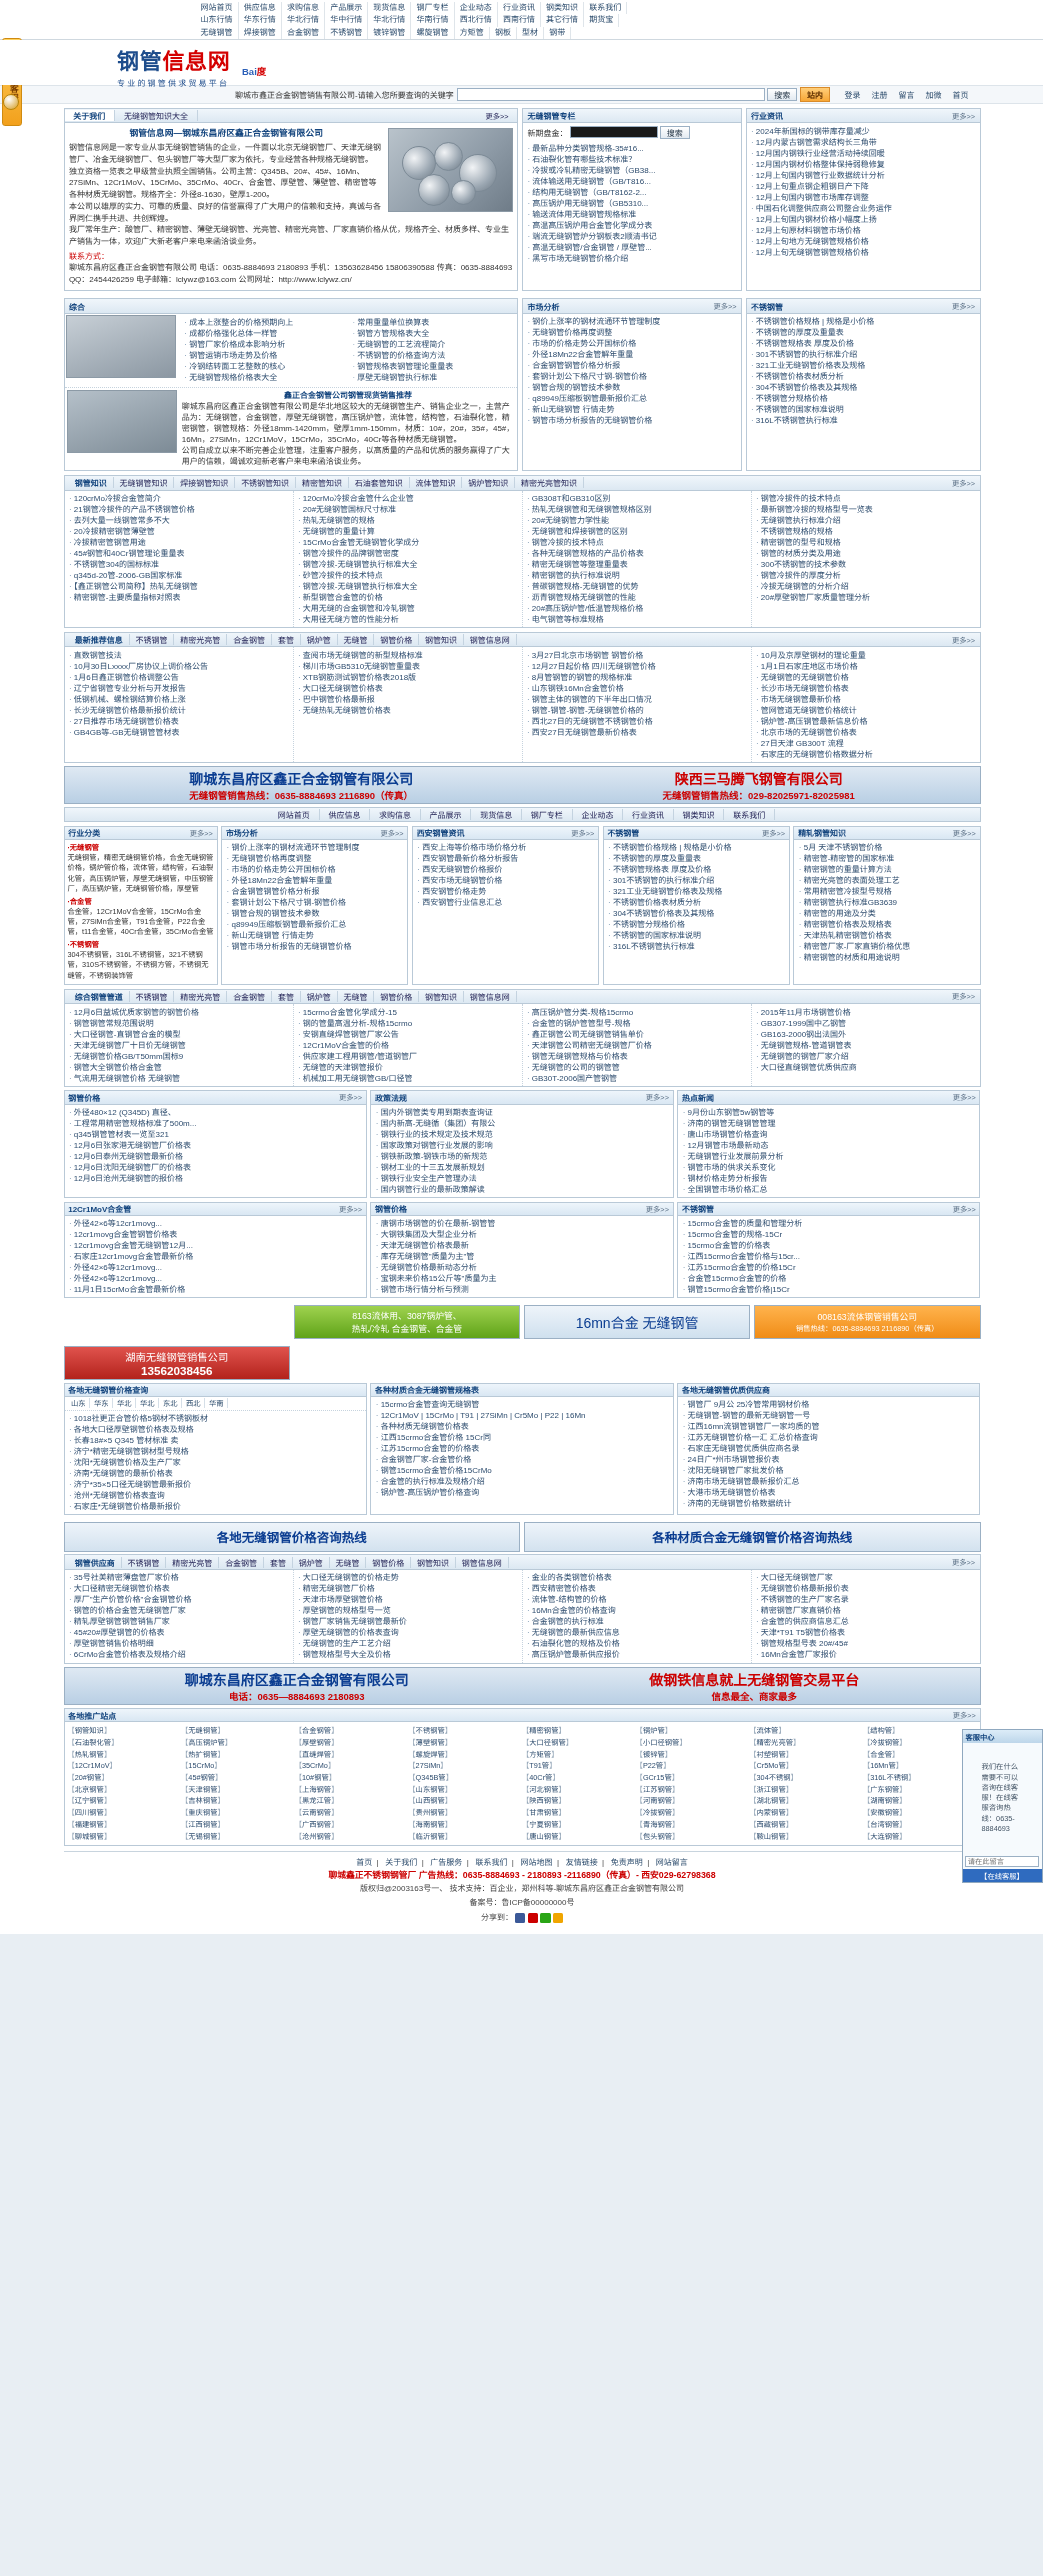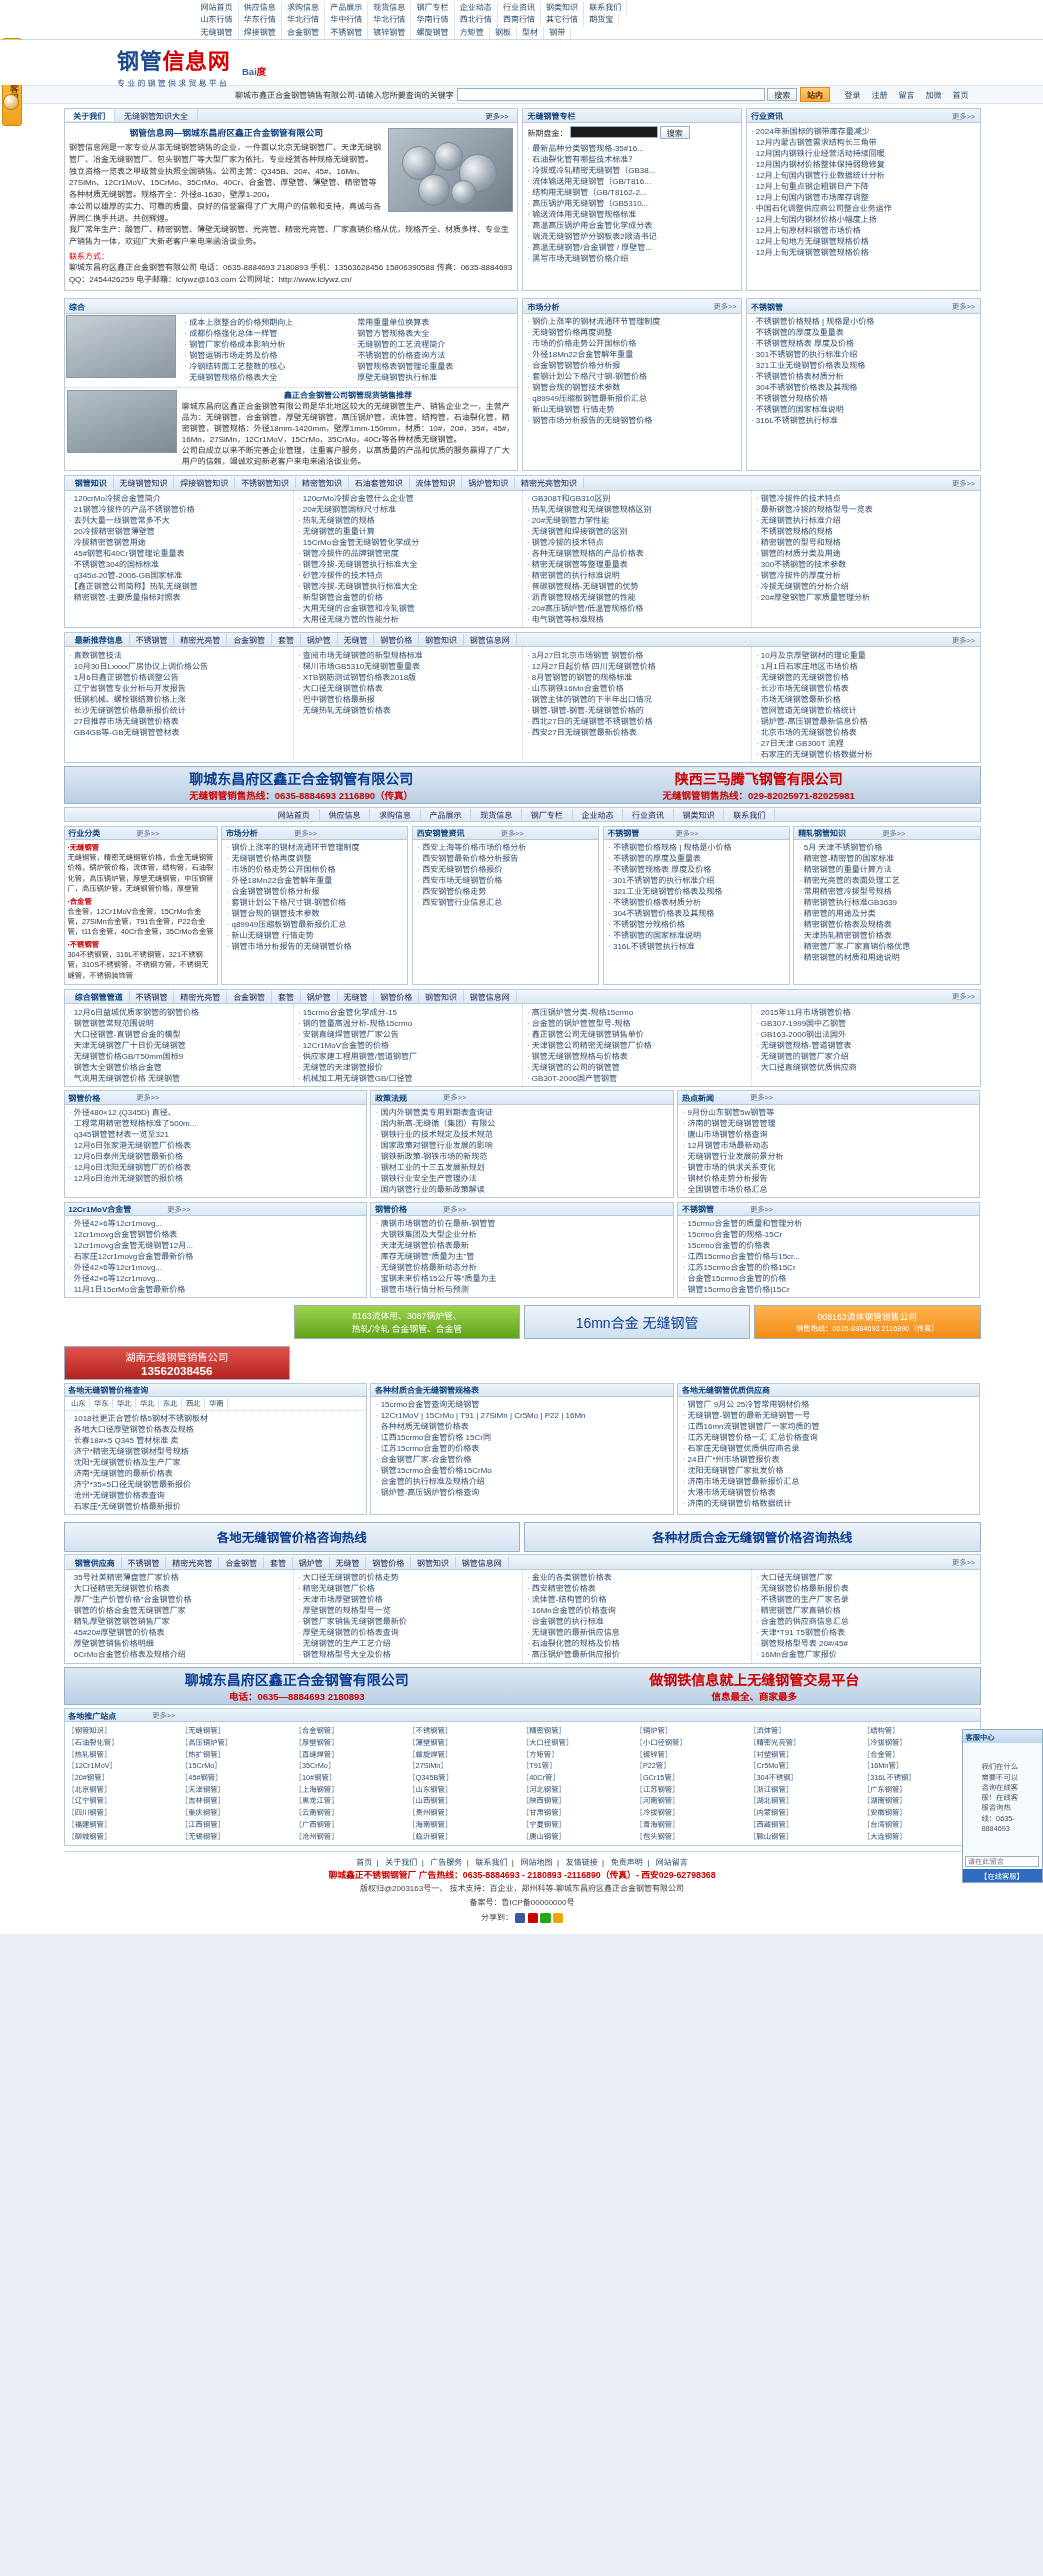--- a/index.html
+++ b/index.html
@@ -178,22 +178,22 @@
   
   .chatwidget {
     position: absolute; right: 1.5px; bottom: 51px; width: 81px;
     border: 0.7px solid #8fa8bf; background: #f6fafd; font-size: 7.3px;
   }
   .chatwidget .cw-head { background: linear-gradient(#dcecf8,#bdd6ea); padding: 1.5px 2.9px; font-weight: bold; color:#14457e; }
   .chatwidget .cw-body { padding: 19px; line-height: 10.3px; color: #456; }
   .chatwidget .cw-foot { background:#2f6bbf; color:#fff; text-align:center; padding:1.5px; }
   .small-head {
     height:13.2px; background: linear-gradient(#eef5fb,#d9e7f3); border-bottom:0.7px solid #b9c9d7;
-    display:flex; align-items:center; justify-content:flex-start; padding:0 3.7px;
-    font-size:8px; font-weight:bold; color:#14457e;gap:36px;
+    display:flex; align-items:center; justify-content:space-between; padding:0 3.7px;
+    font-size:8px; font-weight:bold; color:#14457e;
   }
   .ad-strip { display:flex; gap:3.7px; margin:2.9px 0; }
   .ad-box { flex:1; border:0.7px solid #9bb0c4; height:34px; display:flex; flex-direction:column;
             align-items:center; justify-content:center; }
   .regionbar { display:flex; flex-wrap:wrap; font-size:7.3px; padding:1.5px 2.9px; border-bottom:0.7px dotted #c6d3de;}
   .regionbar span { padding:0 3.7px; border-right:0.7px solid #d5dfe8; cursor:pointer; color:#2a4a6b;}
 </style>
 </head>
 <body>
 

